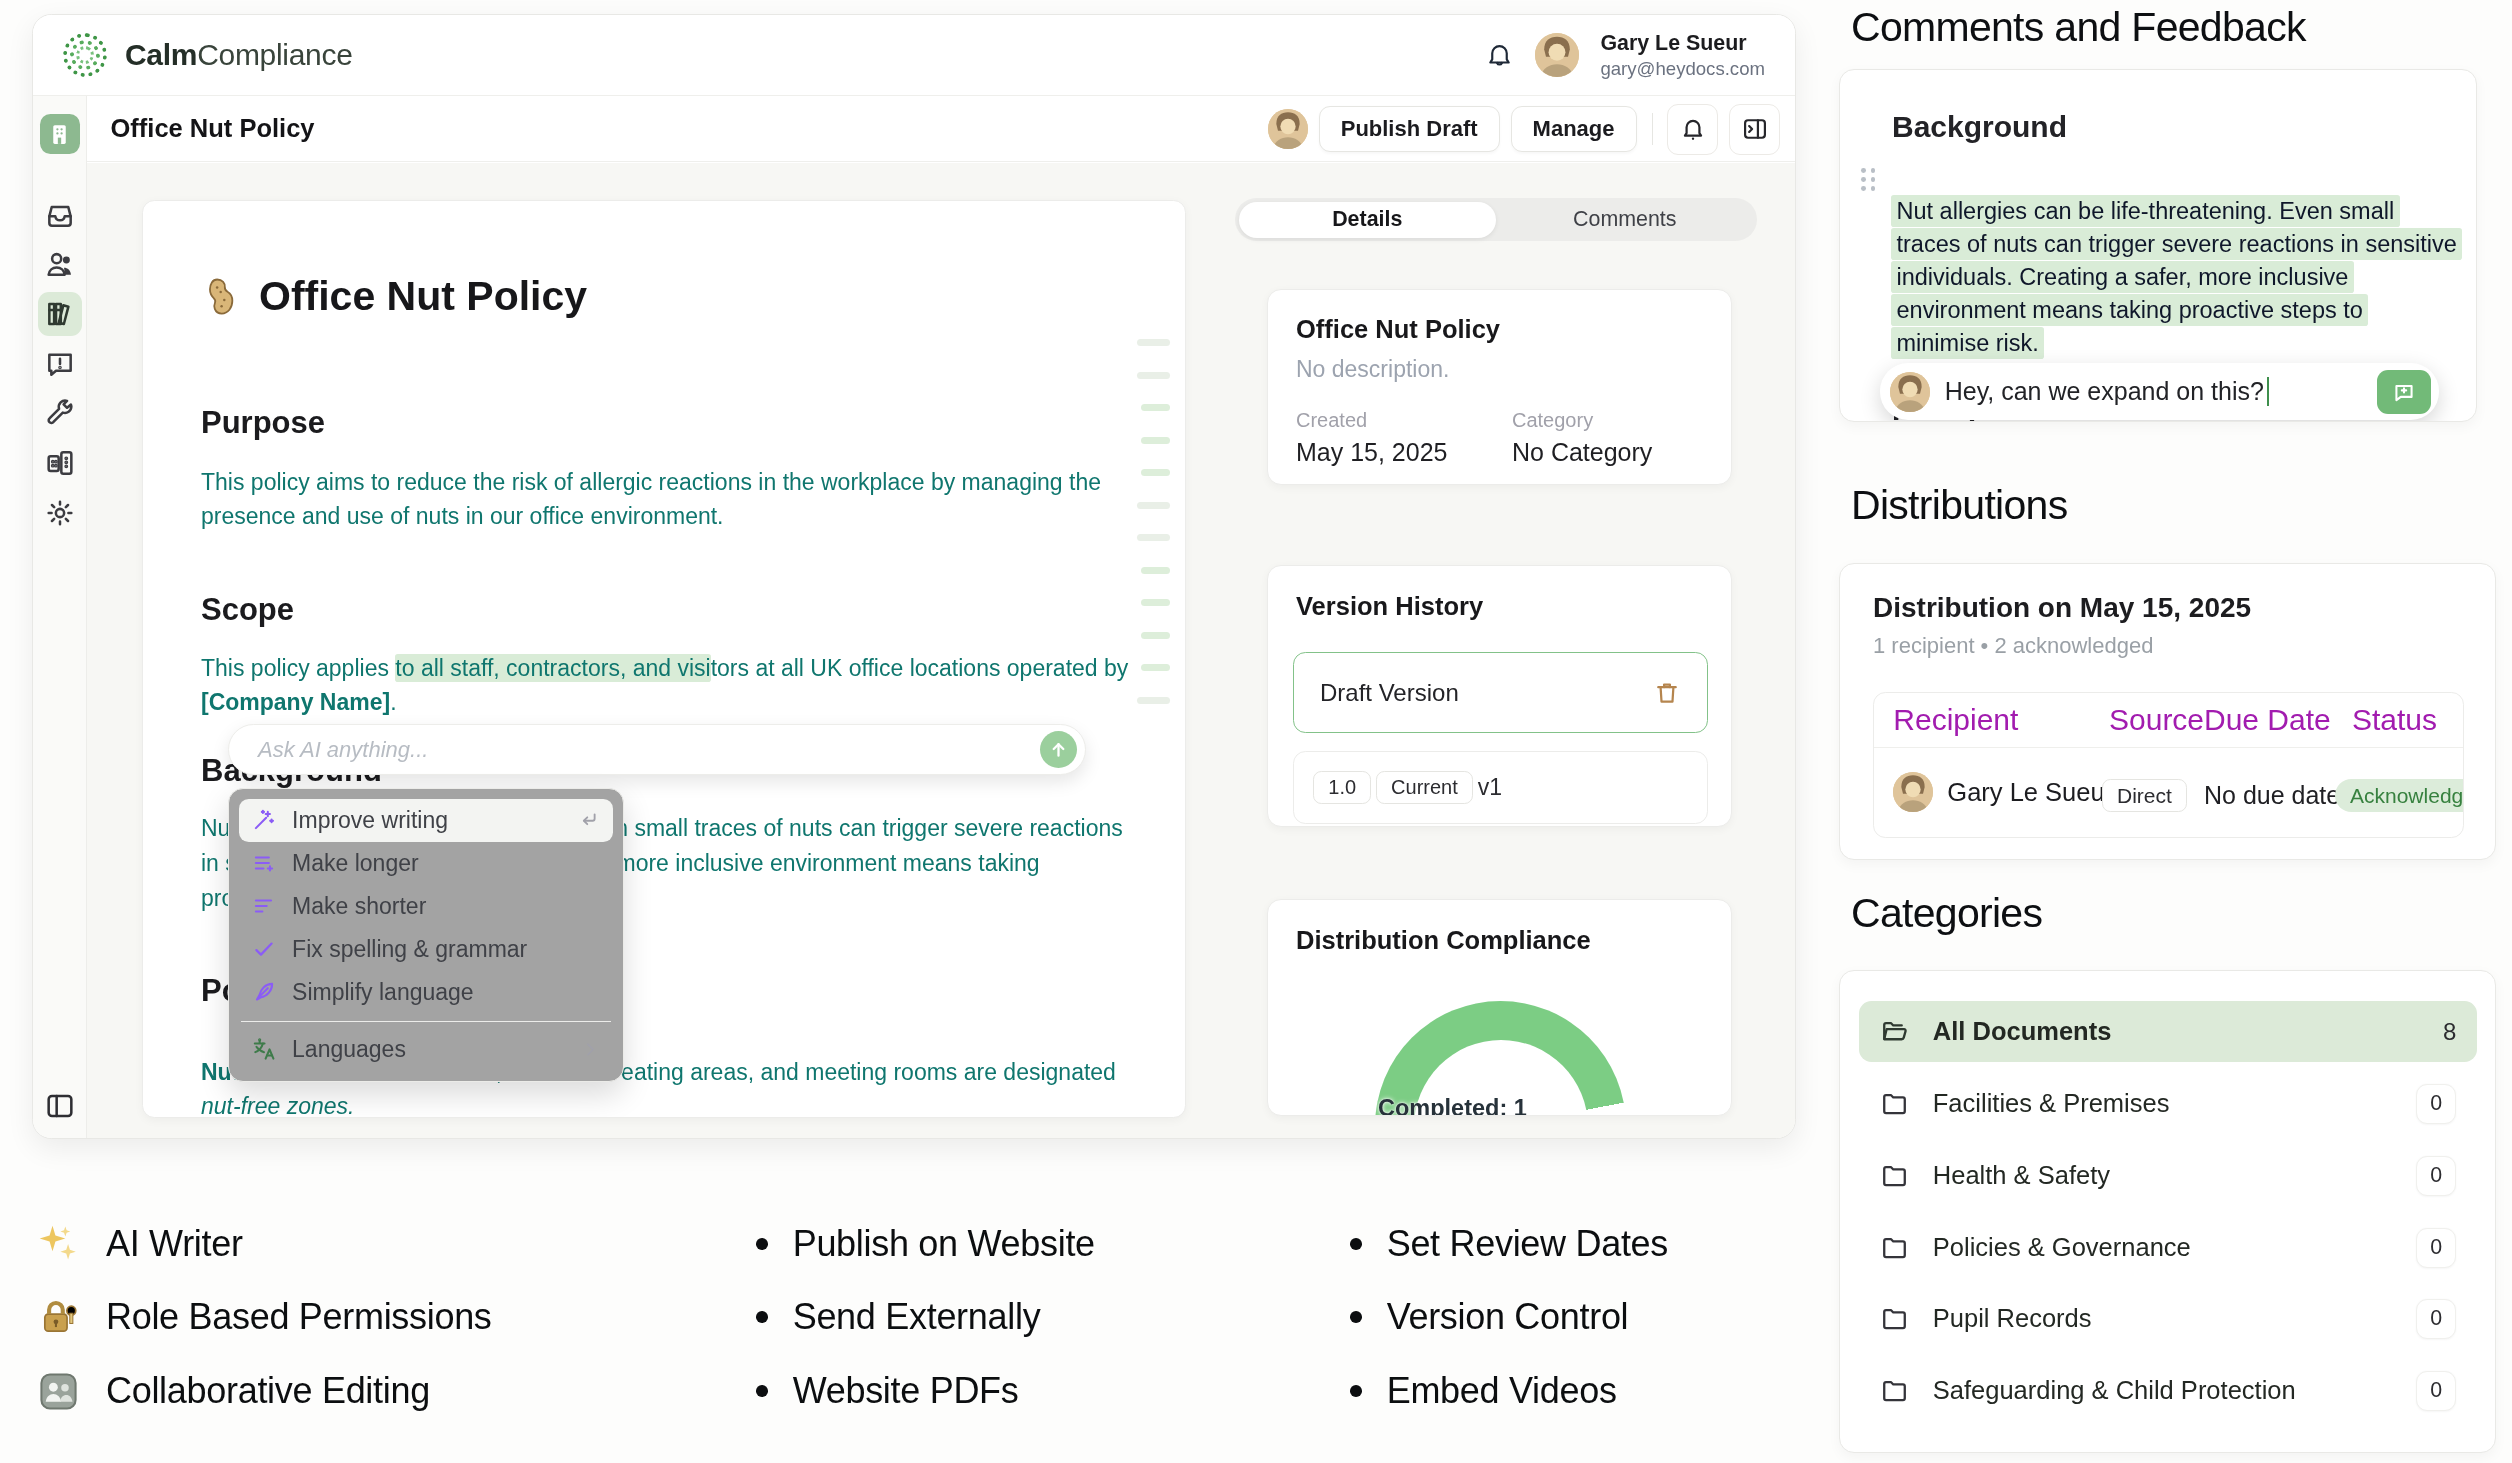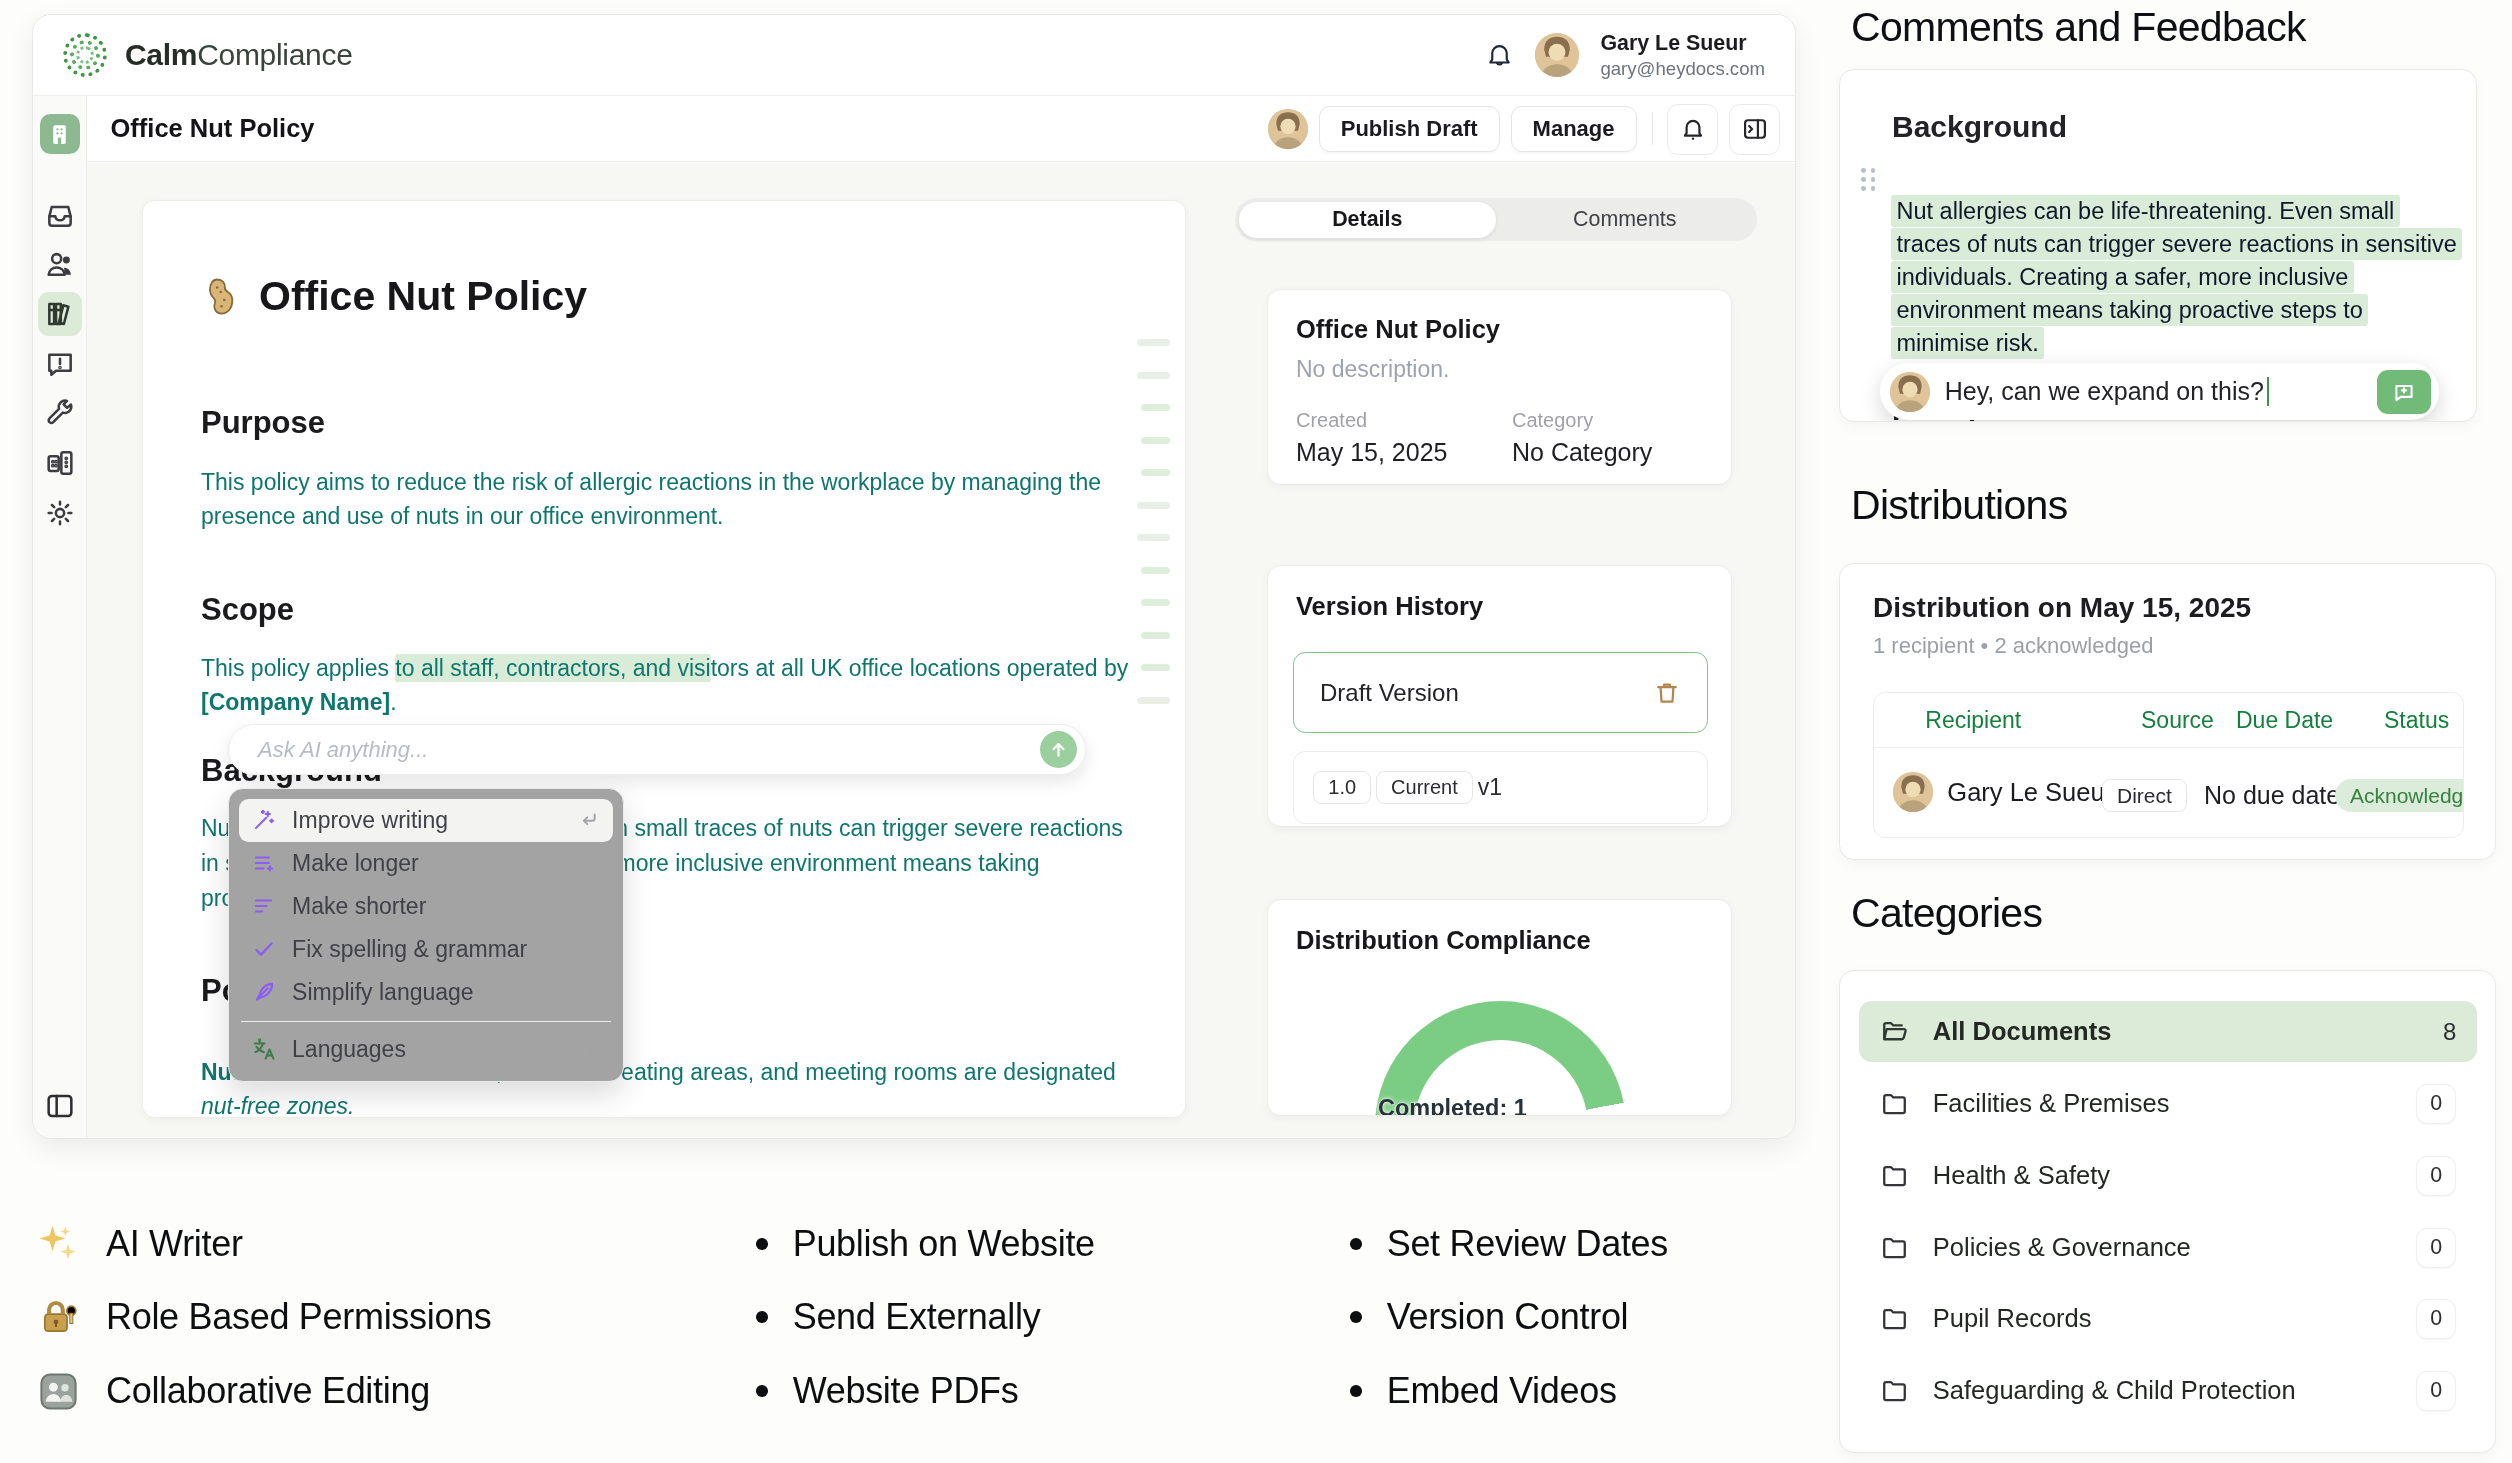--- a/index.html
+++ b/index.html
@@ -91,21 +91,21 @@
   .cmt-clipped { position:absolute; left:52px; top:323px; font-size:30px; font-weight:700; color:#232327; z-index:1; }
   .cmt-bar { position:absolute; left:40px; top:293px; width:559px; height:57px; background:#fff; border-radius:28px; box-shadow:0 7px 21px rgba(0,0,0,.16); display:flex; align-items:center; padding:0 8.3px 0 9.7px; z-index:2; }
   .cmt-text { font-size:25px; color:#222327; margin-left:15px; flex:1; display:flex; align-items:center; }
   .caret { width:2.1px; height:29px; background:#3f8f4d; margin-left:2.8px; }
   .cmt-send { width:54px; height:44px; border-radius:11px; background:#72ba78; display:flex; align-items:center; justify-content:center; flex:none; }
 
   .dist-card { left:1839px; top:563px; width:657px; height:297px; }
   .dist-title { position:absolute; left:33px; top:28px; font-size:28px; font-weight:700; color:#1d1d20; }
   .dist-sub { position:absolute; left:33px; top:69px; font-size:22px; color:#9aa0a6; }
   .dist-table { position:absolute; left:33px; top:128px; width:591px; height:146px; border:0.7px solid #ececea; border-radius:12.4px; overflow:hidden; }
-  .dt-head { position:absolute; top:0; height:54px; display:flex; align-items:center; font-size:23px; font-weight:500; color:#15803d;margin-left:32px; }
+  .dt-head { position:absolute; top:0; height:54px; display:flex; align-items:center; font-size:30px; font-weight:500; color:#a21caf; }
   .dt-line { position:absolute; left:0; top:54px; width:100%; height:0.7px; background:#efefec; }
   .dt-cell { position:absolute; display:flex; align-items:center; }
 
   .cat-card { left:1839px; top:970px; width:657px; height:483px; }
   .cat-row { position:absolute; left:19.3px; width:618px; height:61px; border-radius:12.4px; display:flex; align-items:center; padding:0 21px; }
   .cat-row.active { background:#dcead8; }
   .cat-label { font-size:25.5px; font-weight:500; color:#23282363; color:#232823; margin-left:23.5px; flex:1; }
   .cat-count { font-size:21.4px; color:#2c2c30; }
   .count-pill { width:40px; height:40px; border:0.7px solid #f0f0ed; border-radius:11px; background:#fff; box-shadow:0 0.7px 2.1px rgba(0,0,0,.04); display:flex; align-items:center; justify-content:center; }
 

